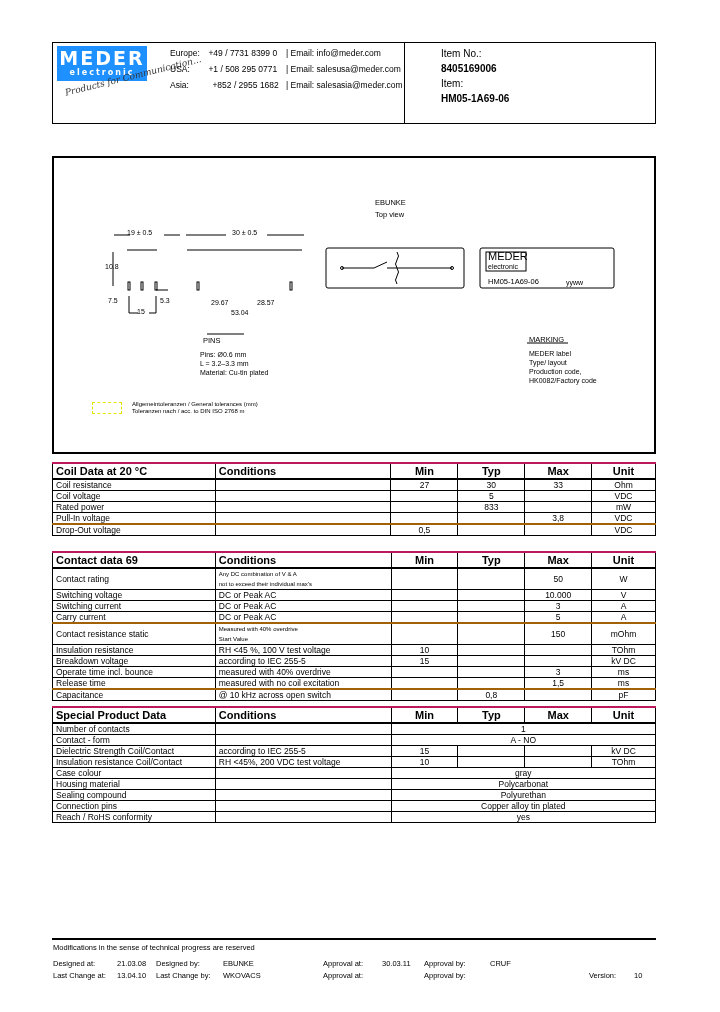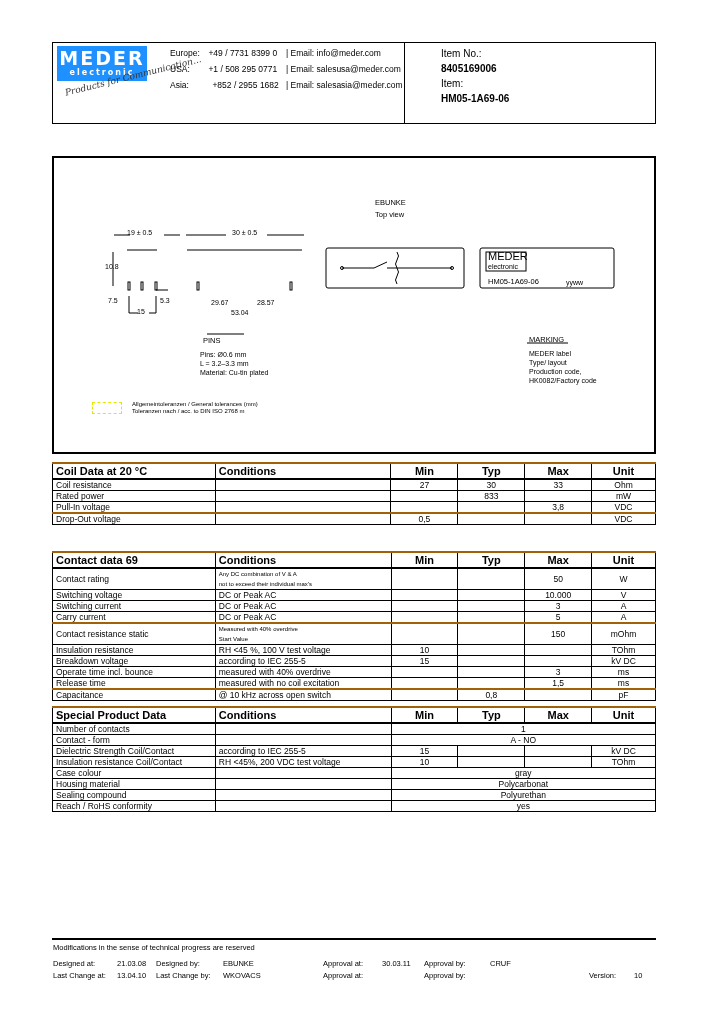--- a/index.html
+++ b/index.html
@@ -16,21 +16,21 @@
   .item-area{left:413px;top:46px;font-size:10px;line-height:15px;margin-left:28px;}
   .item-area b{font-weight:bold;}
   .vline-hdr{left:404px;top:42px;width:1px;height:82px;background:#000;}
   
   .draw-box{left:52px;top:156px;width:604px;height:298px;border:2px solid #000;box-sizing:border-box;}
   .tiny{font-size:7px;line-height:9px;}
   .sm{font-size:7.5px;line-height:11px;}
   
   table.spec{position:absolute;left:52px;border-collapse:collapse;width:604px;font-size:8.5px;}
   table.spec td{border:1px solid #000;padding:0 3px;height:10px;line-height:10px;white-space:nowrap;overflow:hidden;}
-  table.spec tr.head td{font-weight:bold;font-size:11px;height:14px;line-height:14px;border-top:2px solid #a16207;border-bottom:2px solid #000;}
+  table.spec tr.head td{font-weight:bold;font-size:11px;height:14px;line-height:14px;border-top:2px solid #be185d;border-bottom:2px solid #000;}
   table.spec td.c{text-align:center;}
   table.spec col.c1{width:163px;} table.spec col.c2{width:176px;} table.spec col.c3{width:67px;}
   table.spec col.c4{width:67px;} table.spec col.c5{width:67px;} table.spec col.c6{width:64px;}
   table.spec tr.thick td{border-top:2px solid #a16207;}
   .cond-small{font-size:6px;line-height:6.5px;}
   
   .foot-line{left:52px;top:938px;width:604px;height:2px;background:#000;}
   .foot{font-size:7.5px;line-height:11px;}
 </style>
 </head>
@@ -162,20 +162,28 @@
   </tr>
   <tr>
         <td>Coil resistance</td>
         <td></td>
         <td class="c">27</td>
         <td class="c">30</td>
         <td class="c">33</td>
         <td class="c">Ohm</td>
       </tr>
   <tr>
+        <td>Coil voltage</td>
+        <td></td>
+        <td class="c"></td>
+        <td class="c">5</td>
+        <td class="c"></td>
+        <td class="c">VDC</td>
+      </tr>
+  <tr>
         <td>Rated power</td>
         <td></td>
         <td class="c"></td>
         <td class="c">833</td>
         <td class="c"></td>
         <td class="c">mW</td>
       </tr>
   <tr>
         <td>Pull-In voltage</td>
         <td></td>
@@ -355,20 +363,25 @@
         <td>Housing material</td>
         <td></td>
         <td class="c" colspan="4">Polycarbonat</td>
       </tr>
   <tr>
         <td>Sealing compound</td>
         <td></td>
         <td class="c" colspan="4">Polyurethan</td>
       </tr>
   <tr>
+        <td>Connection pins</td>
+        <td></td>
+        <td class="c" colspan="4">Copper alloy tin plated</td>
+      </tr>
+  <tr>
         <td>Reach / RoHS conformity</td>
         <td></td>
         <td class="c" colspan="4">yes</td>
       </tr>
 </tbody>
   </table>
 
 <div class="abs foot-line"></div>
 <div class="abs foot" style="left:53px;top:942px;">Modifications in the sense of technical progress are reserved</div>
 

